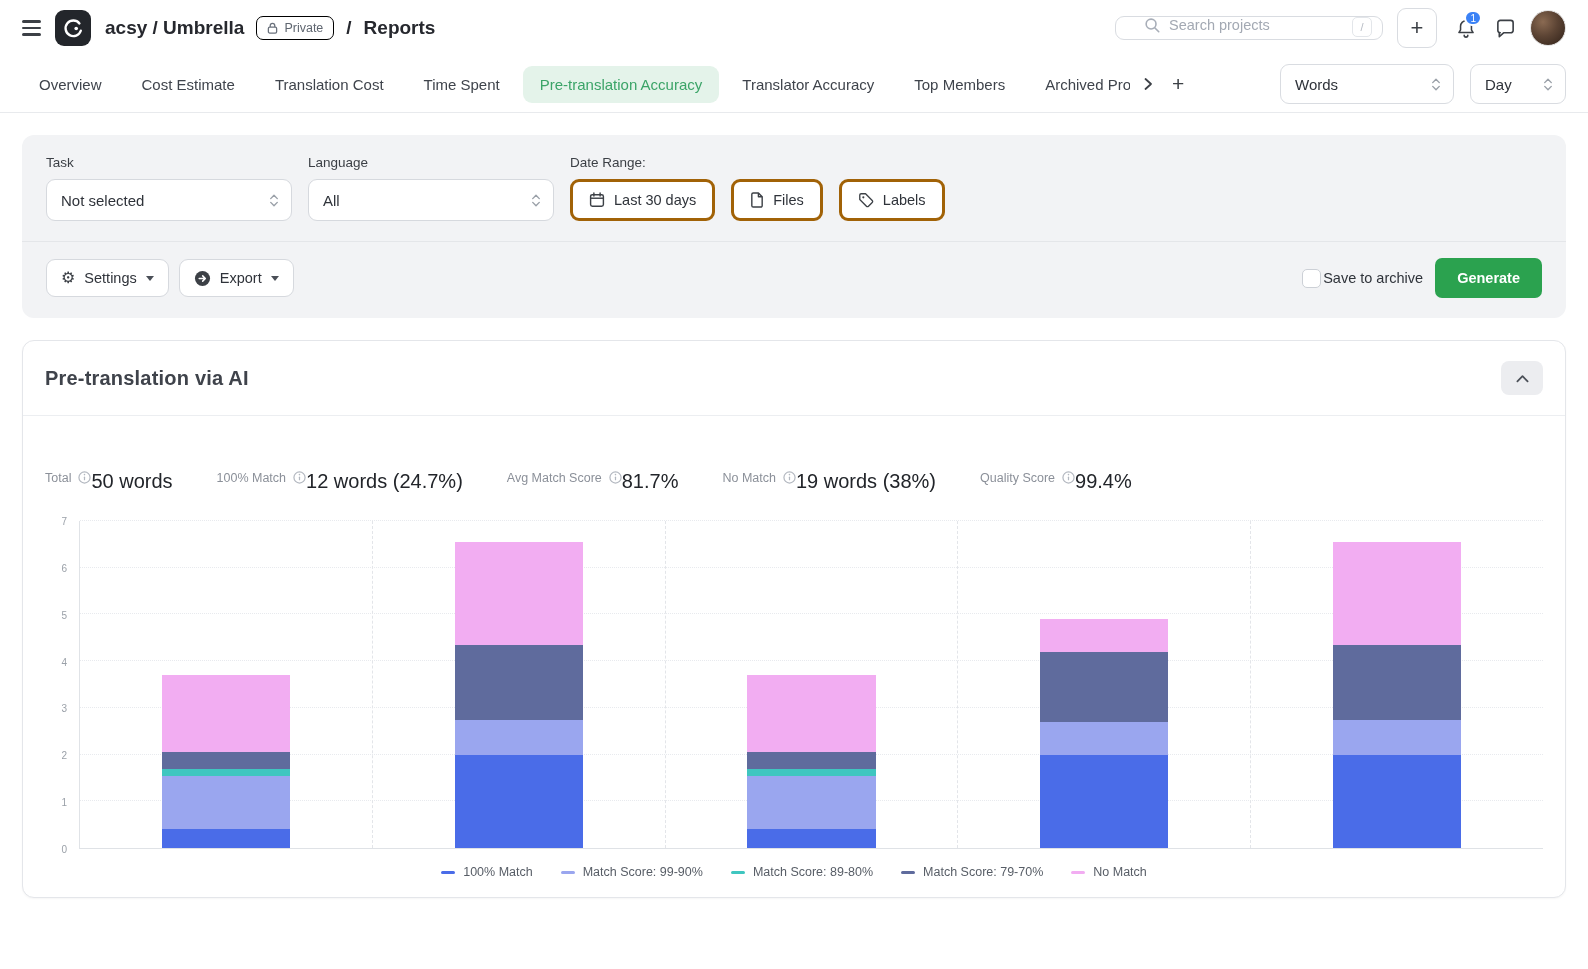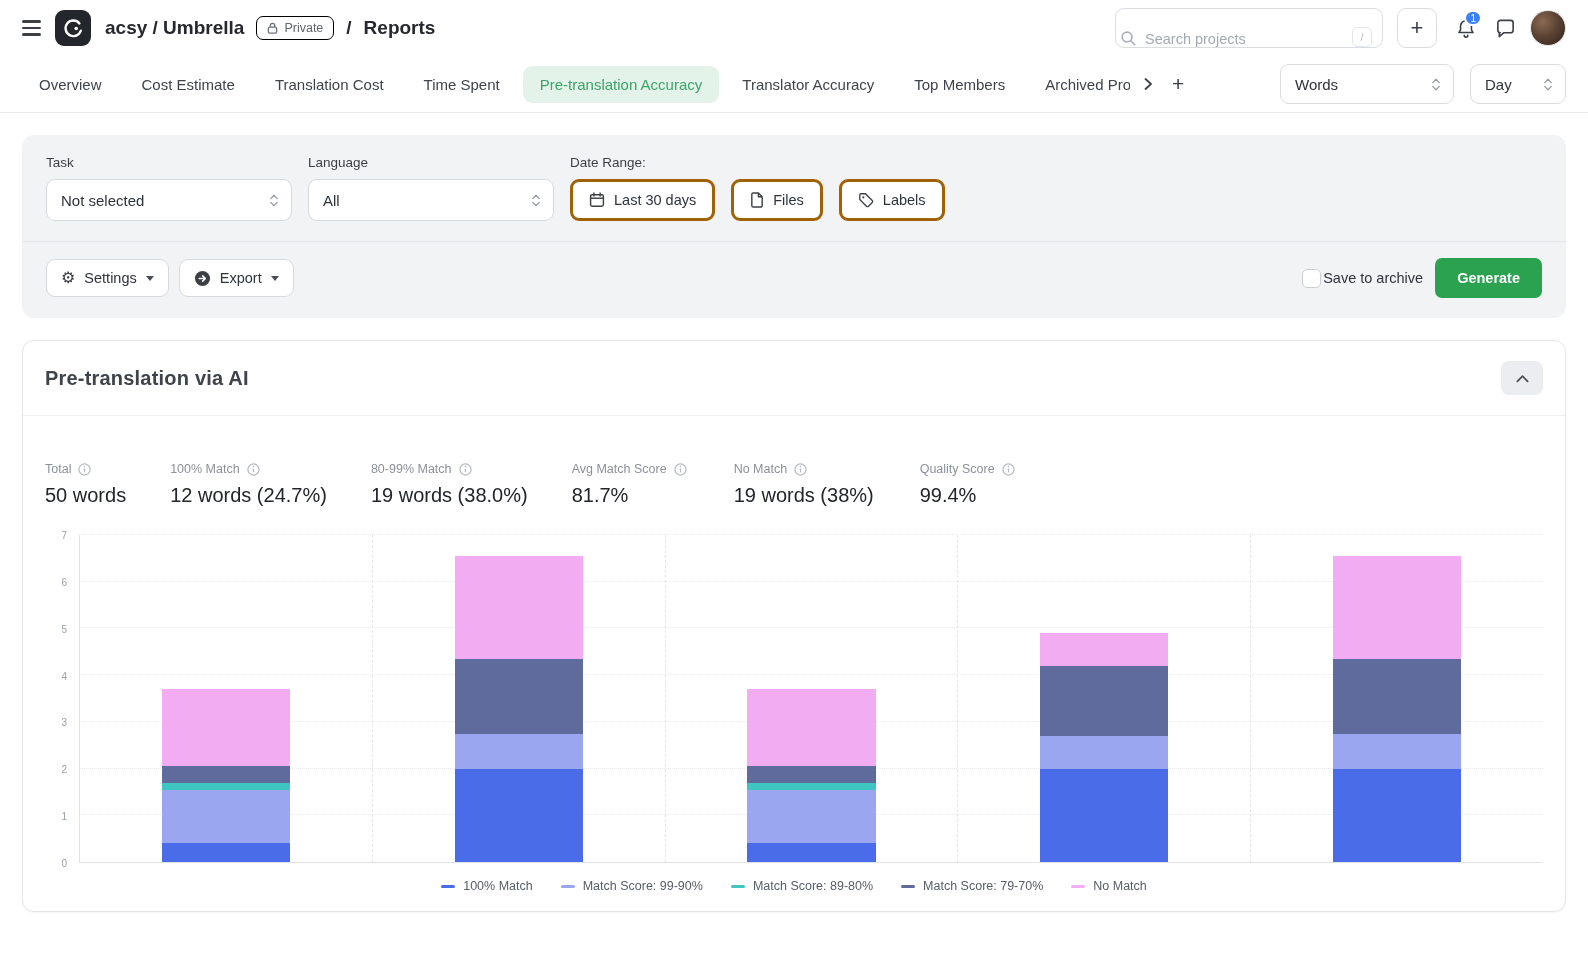--- a/index.html
+++ b/index.html
@@ -10,22 +10,22 @@
   .topbar { height:56px; display:flex; align-items:center; padding:0 22px; gap:14px; background:#fff; }
   .icon-btn { background:none; border:none; cursor:pointer; display:flex; align-items:center; justify-content:center; }
   .hamburger { display:flex; flex-direction:column; gap:4px; width:19px; }
   .hamburger i { display:block; height:2.4px; background:#3c4046; border-radius:2px; }
   .logo { width:36px; height:36px; border-radius:9px; background:#23262b; display:flex; align-items:center; justify-content:center; flex:0 0 auto; }
   .breadcrumb { display:flex; align-items:center; gap:12px; }
   .crumb-strong { font-size:19px; font-weight:700; color:#26282e; white-space:nowrap; }
   .privacy-badge { display:inline-flex; align-items:center; gap:6px; border:1px solid #000000; background:#fff;
     border-radius:7px; padding:4px 10px; font-size:12.5px; color:#5f6670; }
   .topbar-spacer { flex:1; }
-  .search-box { width:268px; height:40px; border:1px solid #d9dce1; border-radius:9px; display:flex; align-items:flex-end;
-    padding:0 10px 0 4px; gap:8px; background:#fff; }
+  .search-box { width:268px; height:24px; border:1px solid #d9dce1; border-radius:9px; display:flex; align-items:flex-start;
+    padding:0 10px 0 28px; gap:8px; background:#fff; }
   .search-box input { border:none; outline:none; flex:1; font-size:14.5px; color:#2b2e34;
     font-family:"Liberation Sans", sans-serif; min-width:0; background:transparent; }
   .search-box input::placeholder { color:#a3a9b3; }
   .kbd-hint { width:20px; height:20px; border:1px solid #e3e6ea; border-radius:5px; font-size:11px; color:#b7bcc4;
     display:flex; align-items:center; justify-content:center; }
   .square-btn { width:40px; height:40px; border:1px solid #d9dce1; border-radius:9px; background:#fff; cursor:pointer;
     font-size:22px; line-height:1; color:#3c4046; display:flex; align-items:center; justify-content:center; }
   .bell-wrap { position:relative; width:30px; height:30px; display:flex; align-items:center; justify-content:center; }
   .bell-badge { position:absolute; top:-3px; right:-1px; min-width:16px; height:16px; border-radius:8px; background:#3b82f6;
     color:#fff; font-size:10px; display:flex; align-items:center; justify-content:center; padding:0 4px; border:2px solid #fff; }
@@ -68,21 +68,21 @@
   
   .card { margin:22px 22px 0; border:1px solid #e4e6ea; border-radius:12px; background:#fff; box-shadow:0 1px 2px rgba(20,24,30,.04); }
   .card-header { display:flex; align-items:center; justify-content:space-between; padding:20px 22px; border-bottom:1px solid #eceef1; }
   .card-title { font-size:20px; font-weight:700; color:#3f434b; letter-spacing:.2px; }
   .collapse-btn { width:42px; height:34px; background:#ecedf0; border:none; border-radius:8px; cursor:pointer;
     display:flex; align-items:center; justify-content:center; }
   .card-body { padding:22px 22px 18px; }
   .subtitle { font-size:17px; font-weight:700; color:#23262c; }
 
   .stats { display:flex; gap:44px; margin-top:24px; }
-  .stat { display:flex; flex-direction:column; }
+  .stat { display:flex; flex-direction:row; }
   .stat:nth-child(1){min-width:80px;} .stat:nth-child(2){min-width:152px;} .stat:nth-child(3){min-width:152px;}
   .stat:nth-child(4){min-width:118px;} .stat:nth-child(5){min-width:142px;}
   .stat-label-row { display:flex; align-items:center; gap:7px; }
   .stat-label { font-size:12.5px; color:#8b9099; }
   .info-icon { display:inline-flex; cursor:pointer; }
   .stat-value { font-size:20px; color:#22252a; margin-top:8px; font-weight:500; }
 
   
   .chart { margin-top:28px; }
   .chart-area { display:flex; height:328px; }
@@ -293,33 +293,20 @@
             <span class="stat-label">100% Match</span>
             <span class="info-icon">
               <svg width="13" height="13" viewBox="0 0 14 14">
                 <circle cx="7" cy="7" r="6" fill="none" stroke="#b3b8c0" stroke-width="1.3"></circle>
                 <rect x="6.35" y="6" width="1.3" height="4" rx="0.65" fill="#b3b8c0"></rect>
                 <circle cx="7" cy="3.9" r="0.85" fill="#b3b8c0"></circle>
               </svg>
             </span>
           </div>
           <div class="stat-value">12 words (24.7%)</div>
-        </div>
-        <div class="stat">
-          <div class="stat-label-row">
-            <span class="stat-label">80-99% Match</span>
-            <span class="info-icon">
-              <svg width="13" height="13" viewBox="0 0 14 14">
-                <circle cx="7" cy="7" r="6" fill="none" stroke="#b3b8c0" stroke-width="1.3"></circle>
-                <rect x="6.35" y="6" width="1.3" height="4" rx="0.65" fill="#b3b8c0"></rect>
-                <circle cx="7" cy="3.9" r="0.85" fill="#b3b8c0"></circle>
-              </svg>
-            </span>
-          </div>
-          <div class="stat-value">19 words (38.0%)</div>
         </div>
         <div class="stat">
           <div class="stat-label-row">
             <span class="stat-label">Avg Match Score</span>
             <span class="info-icon">
               <svg width="13" height="13" viewBox="0 0 14 14">
                 <circle cx="7" cy="7" r="6" fill="none" stroke="#b3b8c0" stroke-width="1.3"></circle>
                 <rect x="6.35" y="6" width="1.3" height="4" rx="0.65" fill="#b3b8c0"></rect>
                 <circle cx="7" cy="3.9" r="0.85" fill="#b3b8c0"></circle>
               </svg>

